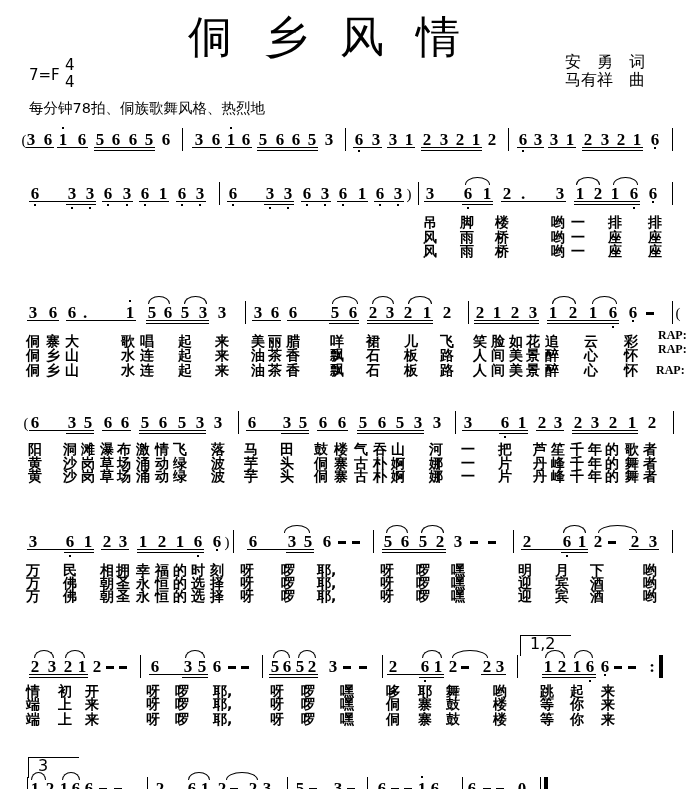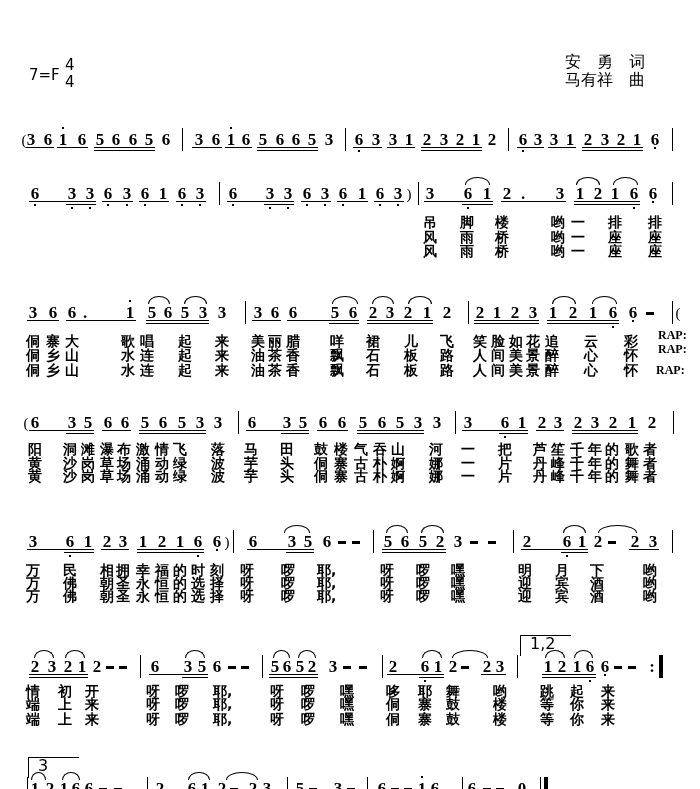--- a/index.html
+++ b/index.html
@@ -33,27 +33,29 @@
   .bar.thick { width:4px; }
   .lyric { position:absolute; font-size:14px; line-height:16px; font-weight:bold; white-space:nowrap; }
   .lyric.latin { font-family:"Liberation Serif", serif; font-size:12px; }
   .volta { position:absolute; height:20px; border-left:1px solid #000; border-top:1px solid #000; }
   .volta span { position:absolute; left:9px; top:0; font-size:16px; line-height:15px; white-space:nowrap; }
 </style>
 </head>
 <body>
 
 <div id="page">
+  <div class="title">侗乡风情</div>
   <div class="credit lyr">安 勇 词</div>
   <div class="credit comp">马有祥 曲</div>
   <div class="key">7=F</div>
   <div>
     <span class="ts num">4</span>
     <span class="ts den">4</span>
   </div>
+  <div class="tempo">每分钟78拍、侗族歌舞风格、热烈地</div>
 
   <div id="score">
       <div class="row">
         <div class="note paren" style="left: 18px; top: 132px;">(</div>
         <div class="note" style="left: 25px; top: 132px;">3</div>
         <div class="note" style="left: 42px; top: 132px;">6</div>
         <div class="note" style="left: 57px; top: 132px;">1</div>
         <div class="dot" style="left: 62px; top: 127px;"></div>
         <div class="note" style="left: 76px; top: 132px;">6</div>
         <div class="note" style="left: 94px; top: 132px;">5</div>

